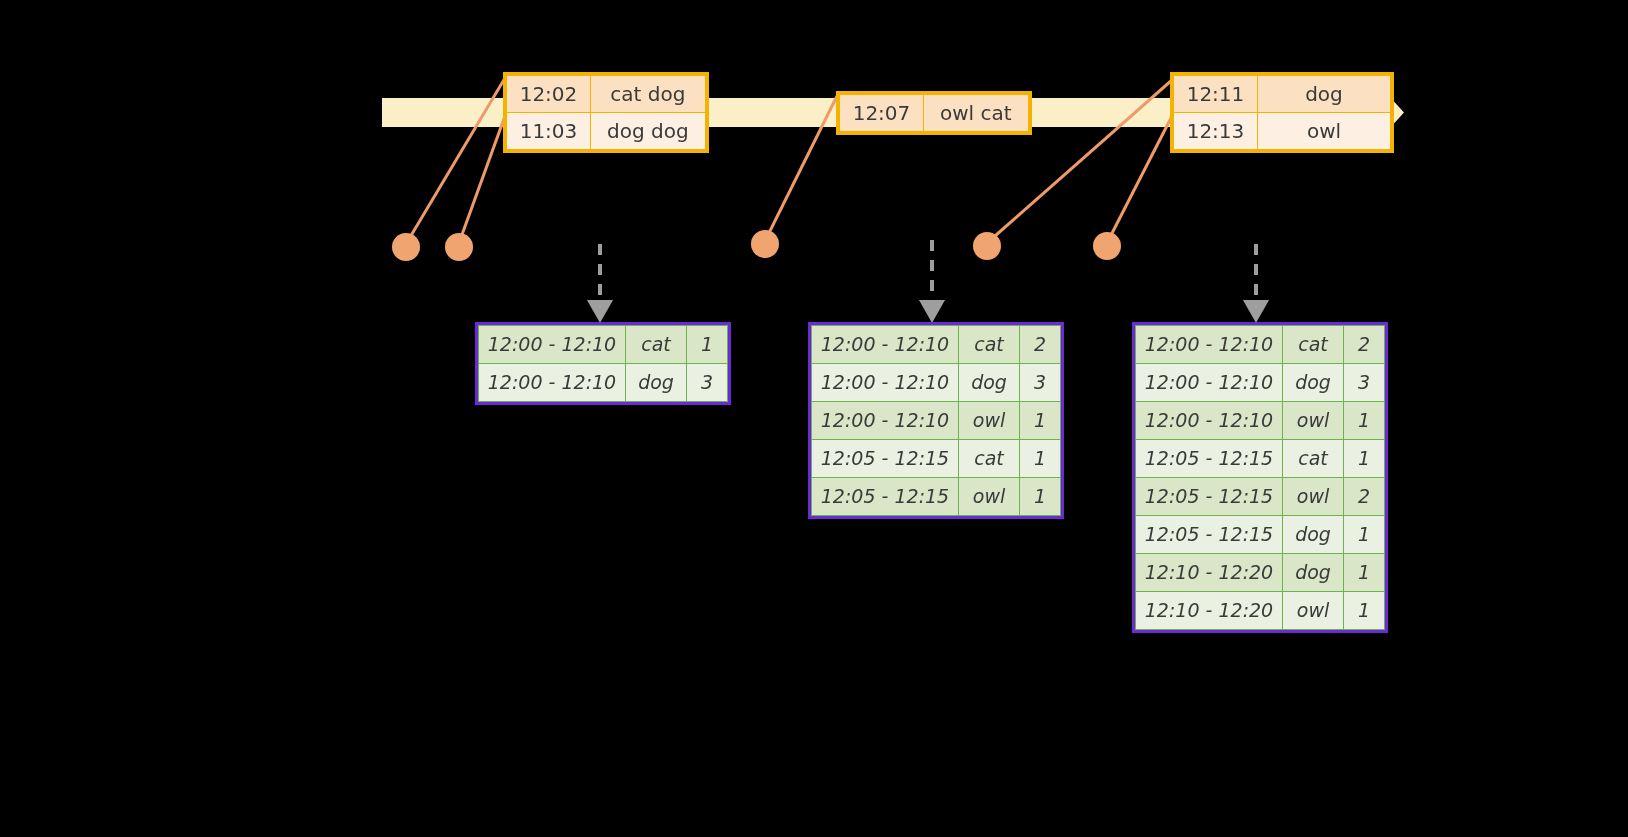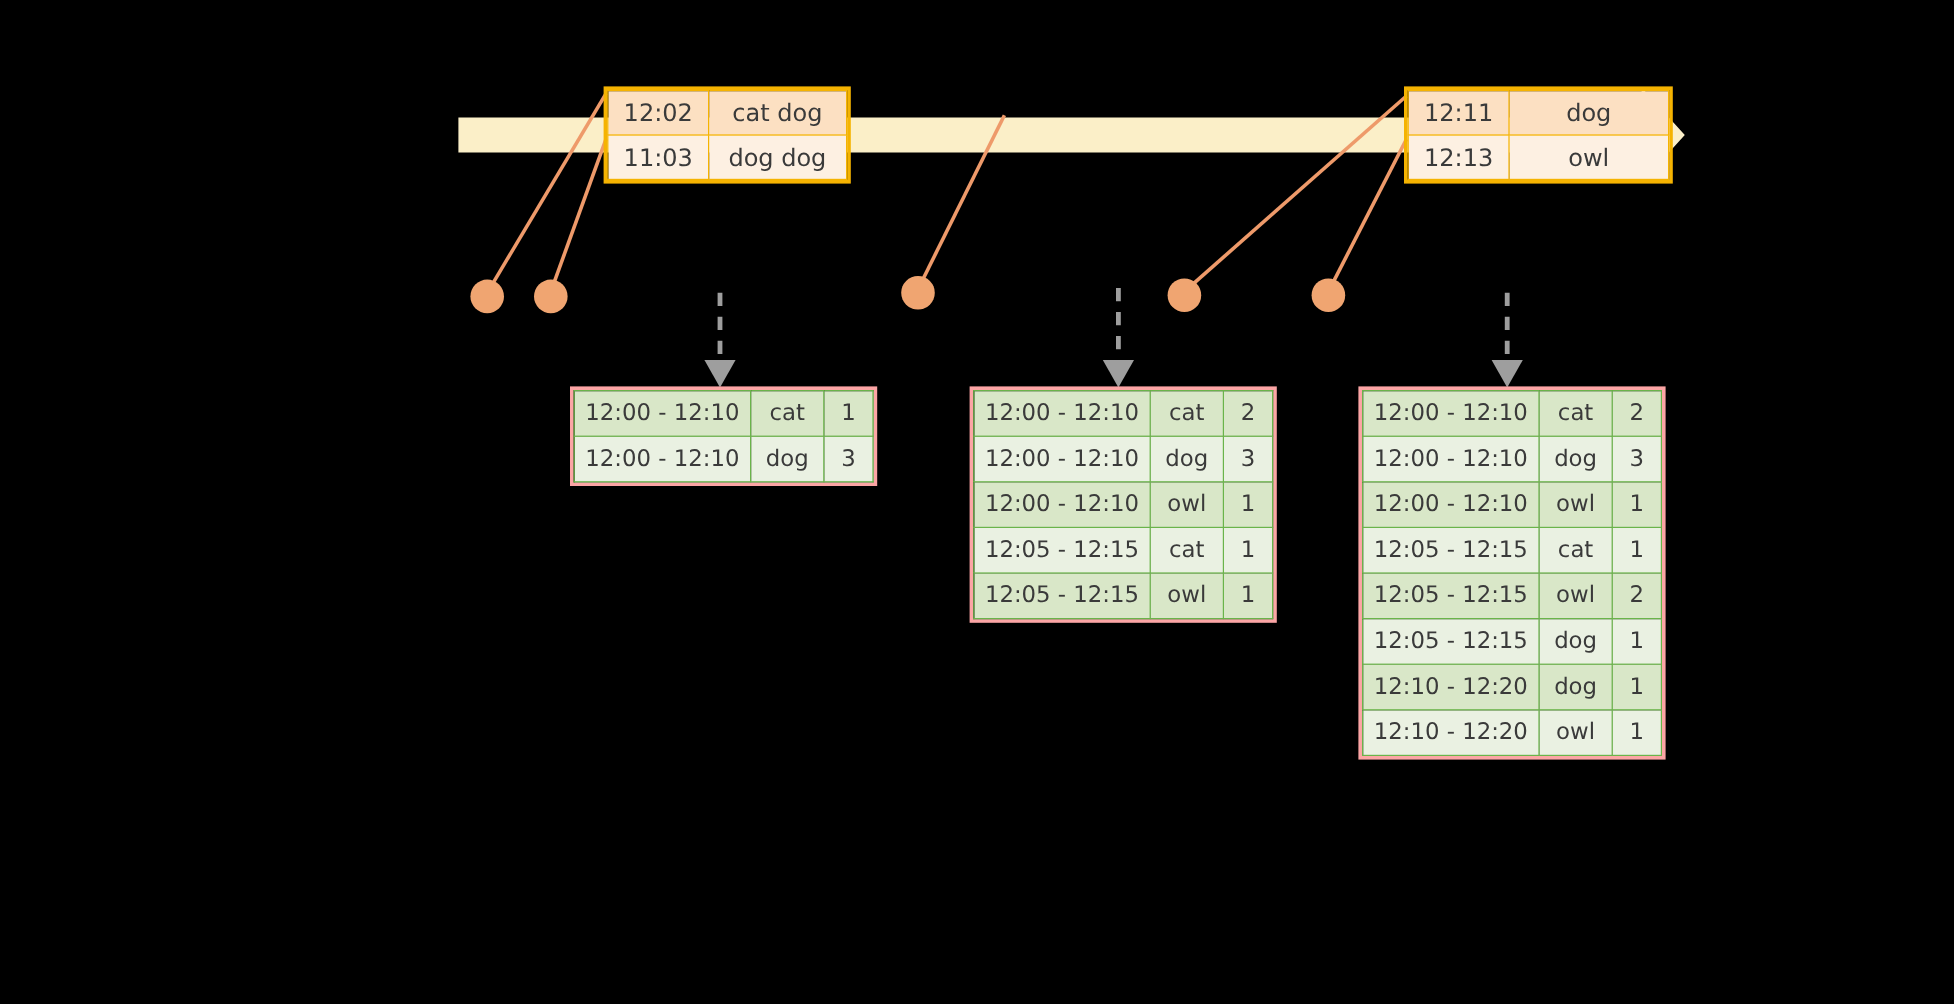--- a/index.html
+++ b/index.html
@@ -13,21 +13,21 @@
   .evt table{border-collapse:collapse;}
   .evt td{border:1.5px solid #F5B301;font-size:20px;color:#3a3a3a;
           text-align:center;padding:0;height:36px;line-height:36px;
           white-space:nowrap;}
   .evt tr:nth-child(odd) td{background:#FCE0C2;}
   .evt tr:nth-child(even) td{background:#FDF0E2;}
   .evt td.t{width:83px;}
   .evt td.w{padding:0 16px;}
 
   
-  .res{position:absolute;border:3px solid #fca5a5;}
+  .res{position:absolute;border:3px solid #6d28d9;font-style:italic;}
   .res table{border-collapse:collapse;}
   .res td{border:1.5px solid #6AB44A;font-size:19px;color:#3a3a3a;
           text-align:center;padding:0;height:37px;line-height:37px;
           white-space:nowrap;}
   .res tr:nth-child(odd) td{background:#D9E7C8;}
   .res tr:nth-child(even) td{background:#EAF1E2;}
   .res td.win{width:146px;}
   .res td.key{width:60px;}
   .res td.cnt{width:40px;}
 </style>
@@ -78,20 +78,30 @@
         <td class="w">cat dog</td>
       </tr>
       <tr>
         <td class="t">11:03</td>
         <td class="w">dog dog</td>
       </tr>
     </tbody>
       </table>
   </div>
 
+  <div class="evt" style="left:836px;top:79px;">
+    <table>
+      <tbody>
+          <tr>
+        <td class="t">12:07</td>
+        <td class="w">owl cat</td>
+      </tr>
+    </tbody>
+      </table>
+  </div>
 
   <div class="evt" style="left:1170px;top:60px;">
     <table>
       <tbody>
           <tr>
         <td class="t">12:11</td>
         <td class="w" style="width:100px">dog</td>
       </tr>
       <tr>
         <td class="t">12:13</td>

